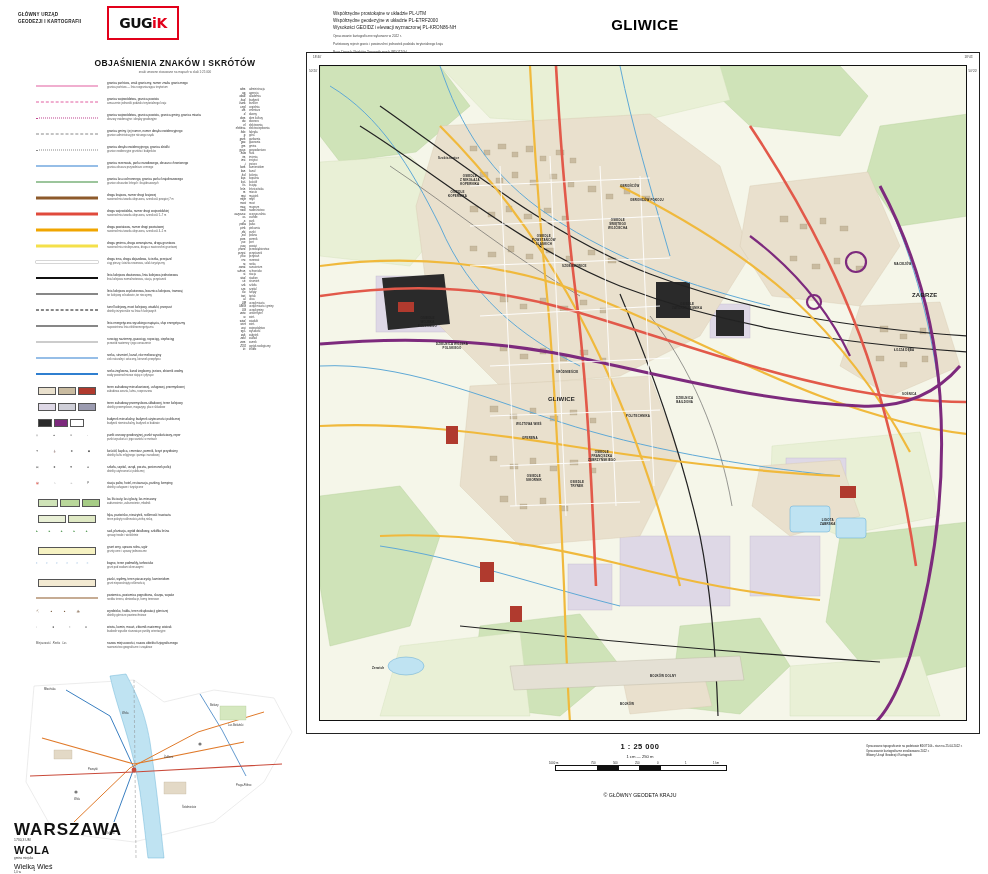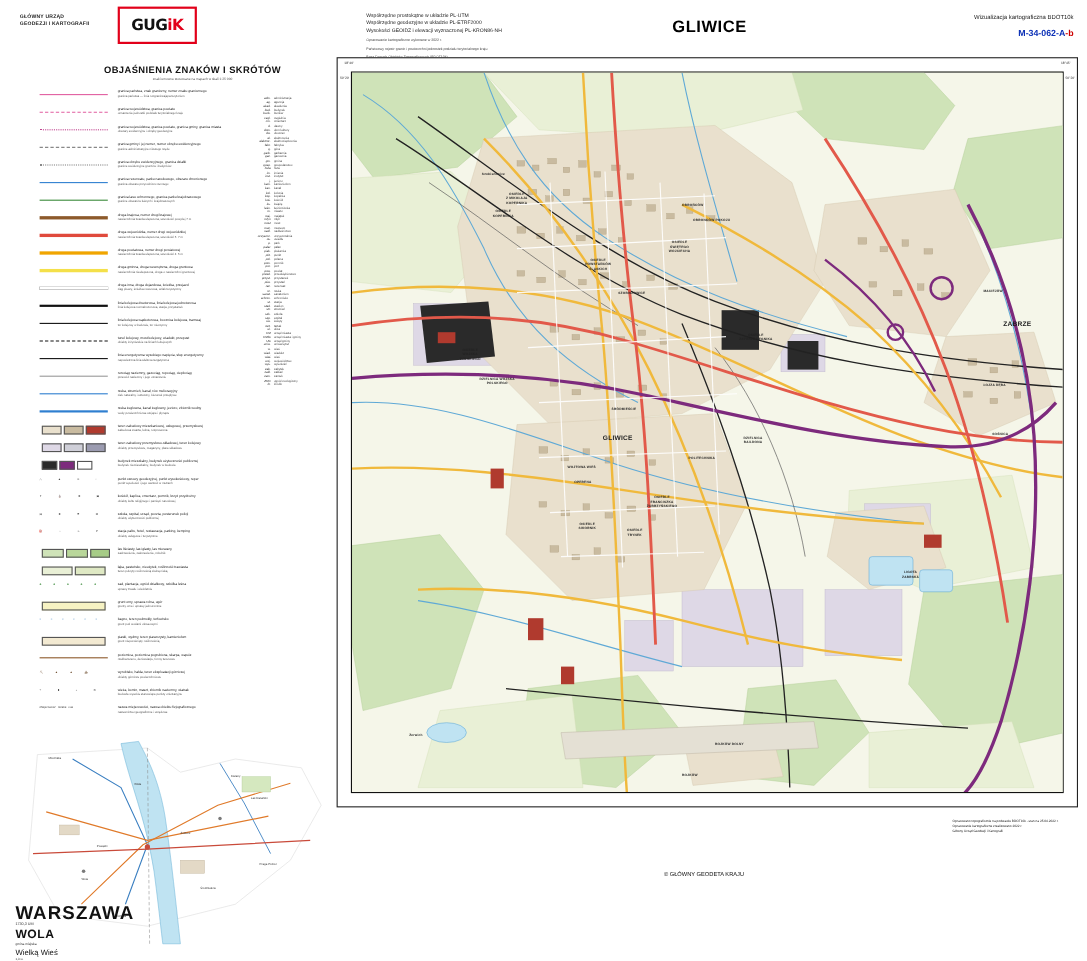--- a/index.html
+++ b/index.html
@@ -100,24 +100,20 @@
     <div class="l1">Współrzędne prostokątne w układzie PL-UTM</div>
     <div class="l1">Współrzędne geodezyjne w układzie PL-ETRF2000</div>
     <div class="l1">Wysokości GEOIDZ i elewacji wyznaczonej PL-KRON86-NH</div>
     <div class="tiny">Opracowanie kartograficzne wykonane w 2022 r.</div>
     <div class="tiny">Państwowy rejestr granic i powierzchni jednostek podziału terytorialnego kraju</div>
     <div class="tiny">Baza Danych Obiektów Topograficznych (BDOT10k)</div>
   </div>
 
   <div class="map-title">GLIWICE</div>
 
-  <div class="hdr-right">
-    <div>Wizualizacja kartograficzna BDOT10k</div>
-    <div class="sheet-id"><span>M-34-062-A</span><span class="suffix">-b</span></div>
-  </div>
 
   <div class="legend">
     <div class="legend-title">OBJAŚNIENIA ZNAKÓW I SKRÓTÓW</div>
     <div class="legend-sub">znaki umowne stosowane na mapach w skali 1:25 000</div>
     <div class="lg-rows" id="legend-rows">
         <div class="lg-row" style="height: 16px;">
           <div class="lg-sym">
             <span class="ln pink"></span>
           </div>
           <div class="lg-desc"><span>granica państwa, znak graniczny, numer znaku granicznego</span><span class="d2" style="display:block">granica państwa — linia rozgraniczająca terytorium</span></div>
@@ -935,20 +931,38 @@
 TRYNEK</div>
           <div class="mlabel small" style="left: 500px; top: 452px; white-space: pre;">LIGOTA
 ZABRSKA</div>
           <div class="mlabel small" style="left: 52px; top: 600px; white-space: pre;">Zerwich</div>
           <div class="mlabel small" style="left: 330px; top: 608px; white-space: pre;">BOJKÓW DOLNY</div>
           <div class="mlabel small" style="left: 300px; top: 636px; white-space: pre;">BOJKÓW</div>
         </div>
     </div>
   </div>
 
+  <div class="scale-box">
+    <div class="s1">1 : 25 000</div>
+    <div class="s2">1 cm — 250 m</div>
+    <div class="scalebar">
+      <div class="seg" style="left:0;width:42px;background:#fff;"></div>
+      <div class="seg" style="left:42px;width:21px;background:#111;"></div>
+      <div class="seg" style="left:63px;width:21px;background:#fff;"></div>
+      <div class="seg" style="left:84px;width:21px;background:#111;"></div>
+      <div class="seg" style="left:105px;width:65px;background:#fff;"></div>
+      <div class="tick" style="left:-6px;">1000 m</div>
+      <div class="tick" style="left:36px;">750</div>
+      <div class="tick" style="left:58px;">500</div>
+      <div class="tick" style="left:80px;">250</div>
+      <div class="tick" style="left:102px;">0</div>
+      <div class="tick" style="left:130px;">1</div>
+      <div class="tick" style="left:158px;">1 km</div>
+    </div>
+  </div>
 
   <div class="copyright">© GŁÓWNY GEODETA KRAJU</div>
 
   <div class="foot-right">
     <span class="line">Opracowano topograficznie na podstawie BDOT10k - stan na 25.04.2022 r.</span>
     <span class="line">Opracowanie kartograficzne zrealizowano 2022 r.</span>
     <span class="line">Główny Urząd Geodezji i Kartografii</span>
   </div>
 
 </div>

